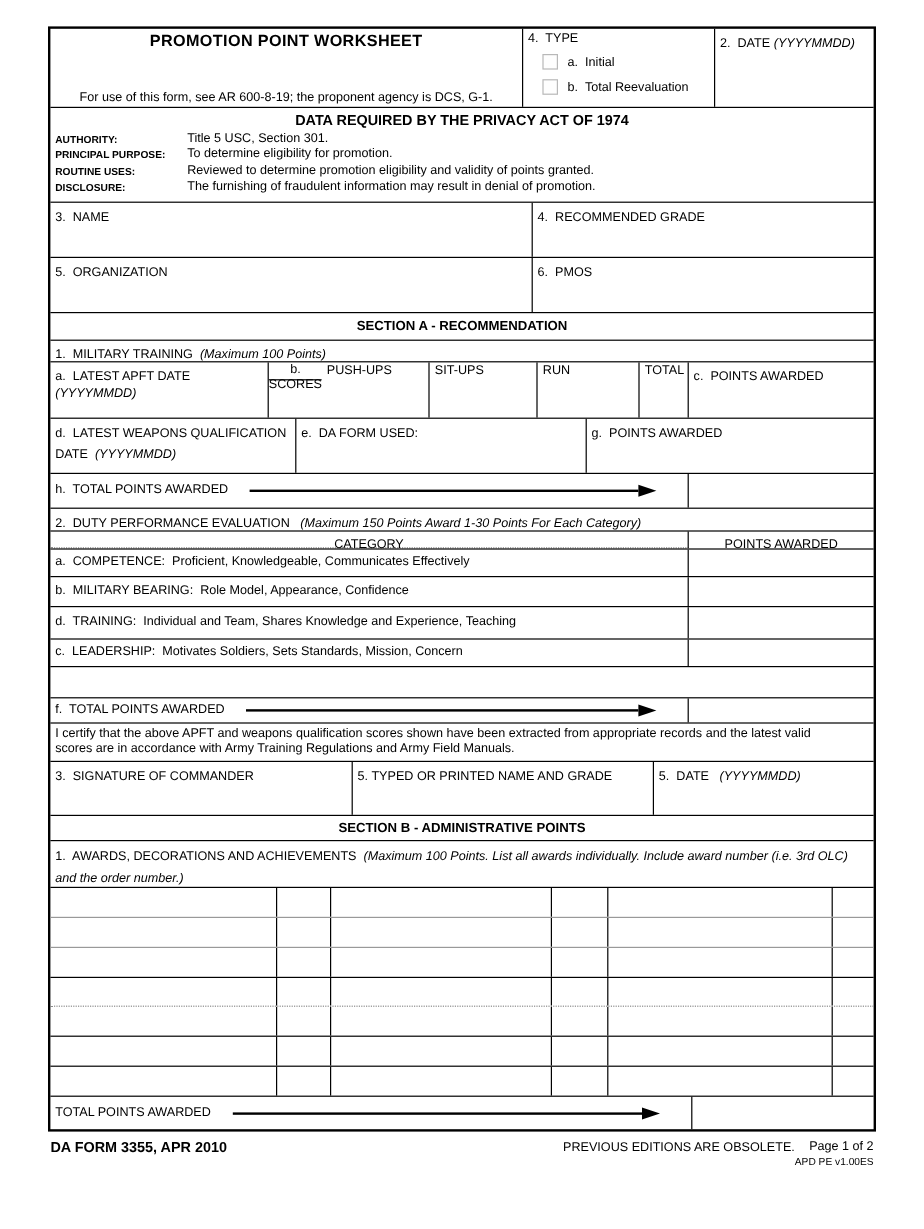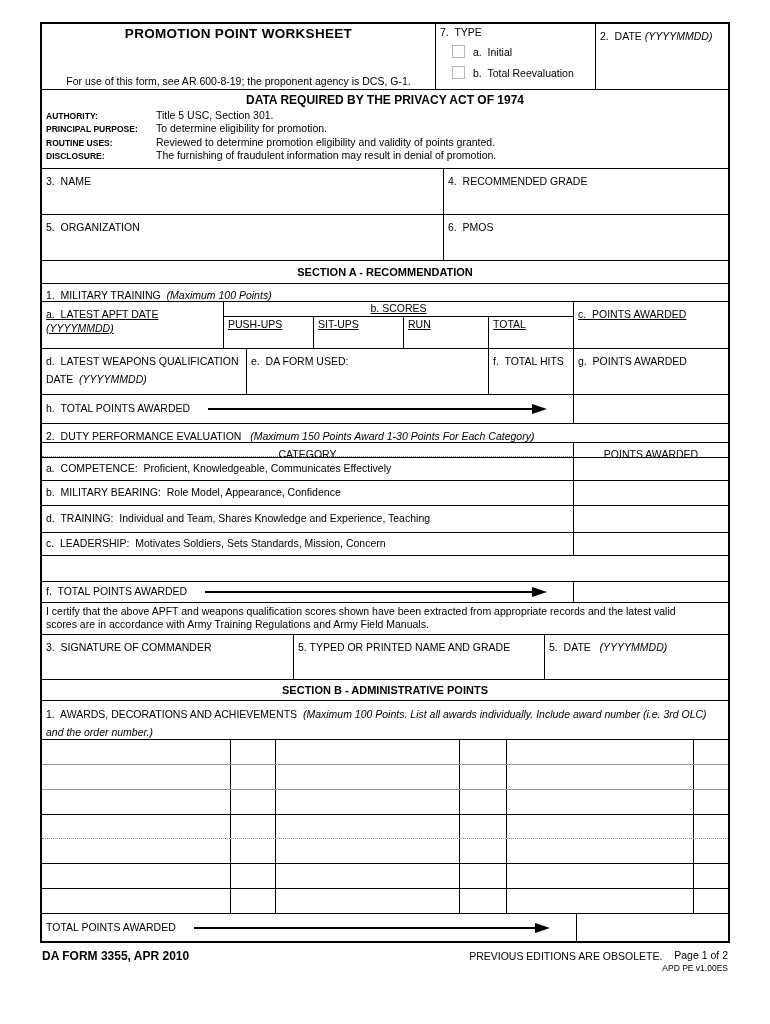--- a/index.html
+++ b/index.html
@@ -64,21 +64,21 @@
 
 <div class="sheet">
   <div class="form">
 
     <div class="row first" style="height:65px;">
       <div class="cell br titlecell">
         <div class="title">PROMOTION POINT WORKSHEET</div>
         <div class="subtitle">For use of this form, see AR 600-8-19; the proponent agency is DCS, G-1.</div>
       </div>
       <div class="cell br typecell">
-        <div class="lbl">7.  TYPE</div>
+        <div class="lbl">4.  TYPE</div>
         <div class="cbrow">
           <span class="cb"></span>
           <span class="cblbl">a.  Initial</span>
         </div>
         <div class="cbrow" style="margin-top:8px;">
           <span class="cb"></span>
           <span class="cblbl">b.  Total Reevaluation</span>
         </div>
       </div>
       <div class="cell datecell">
@@ -125,48 +125,45 @@
     </div>
 
     <div class="row band" style="height:23px;">SECTION A - RECOMMENDATION</div>
 
     <div class="row" style="height:18px;justify-content:flex-end;">
       <div class="cell" style="flex:1; padding-top:1px;">
         <span class="lbl">1.  MILITARY TRAINING  </span><span class="lbl it">(Maximum 100 Points)</span>
       </div>
     </div>
 
-    <div class="row" style="height:47px;text-decoration:underline;">
+    <div class="row" style="height:47px;">
       <div class="cell br" style="width:182px;">
         <span class="lbl">a.  LATEST APFT DATE</span>
         <div class="lbl it">(YYYYMMDD)</div>
       </div>
-      <div class="br" style="width:350px; display:flex; flex-direction:column;">
+      <div class="br" style="width:350px; display:flex; ">
         <div class="scorehead">b.  SCORES</div>
         <div class="subcells">
           <div class="subcell br" style="width:90px;"><span>PUSH-UPS</span></div>
           <div class="subcell br" style="width:90px;"><span>SIT-UPS</span></div>
           <div class="subcell br" style="width:85px;"><span>RUN</span></div>
           <div class="subcell" style="flex:1;"><span>TOTAL</span></div>
         </div>
       </div>
       <div class="cell" style="flex:1;">
         <span class="lbl">c.  POINTS AWARDED</span>
       </div>
     </div>
 
     <div class="row" style="height:46px;">
       <div class="cell br" style="width:205px;">
         <span class="lbl">d.  LATEST WEAPONS QUALIFICATION DATE  </span><span class="lbl it">(YYYYMMDD)</span>
       </div>
       <div class="cell br" style="width:242px;">
         <span class="lbl">e.  DA FORM USED:</span>
-      </div>
-      <div class="cell br" style="width:85px;">
-        <span class="lbl">f.  TOTAL HITS</span>
       </div>
       <div class="cell" style="flex:1;">
         <span class="lbl">g.  POINTS AWARDED</span>
       </div>
     </div>
 
     <div class="row" style="height:29px;">
       <div class="cell br arrowrow" style="width:532px; padding-left:4px;">
         <span class="lbl">h.  TOTAL POINTS AWARDED</span>
         <span class="arrow">

